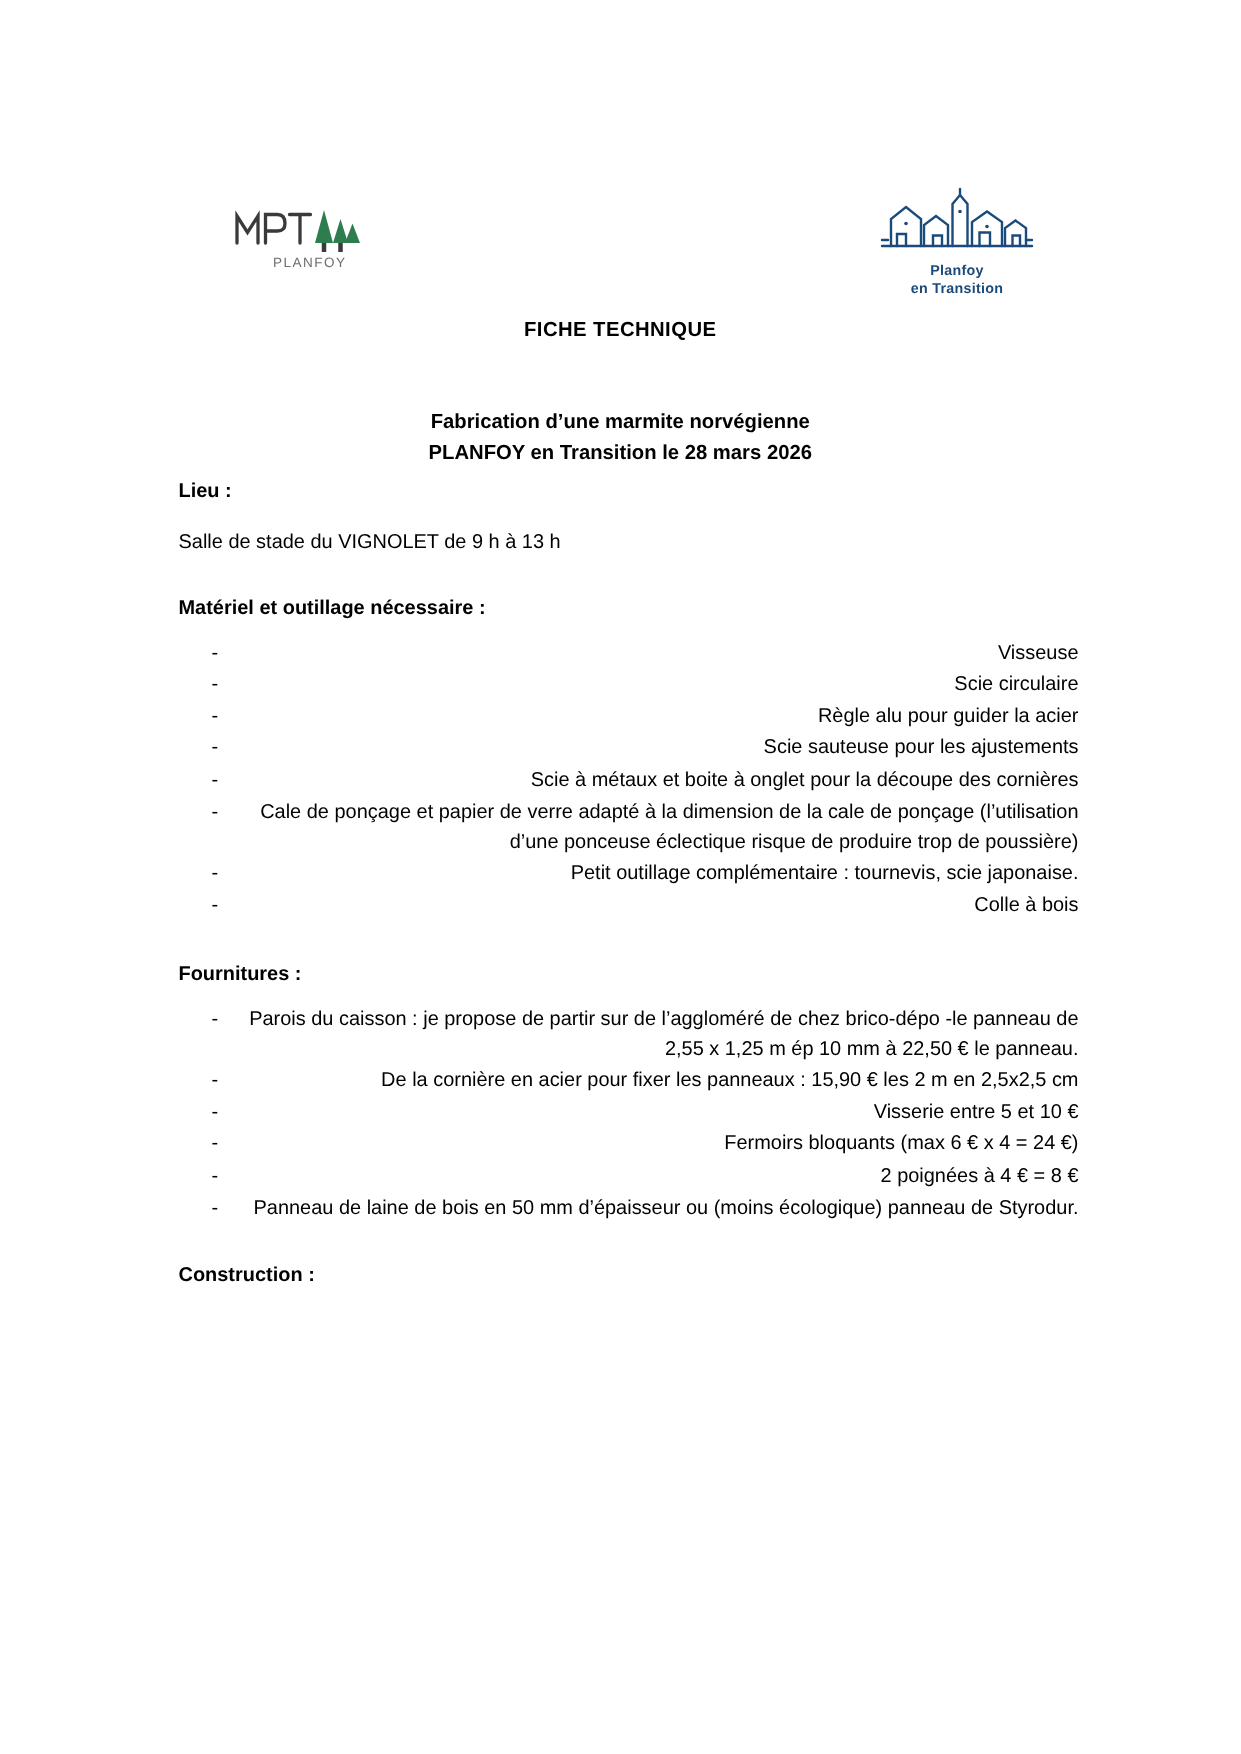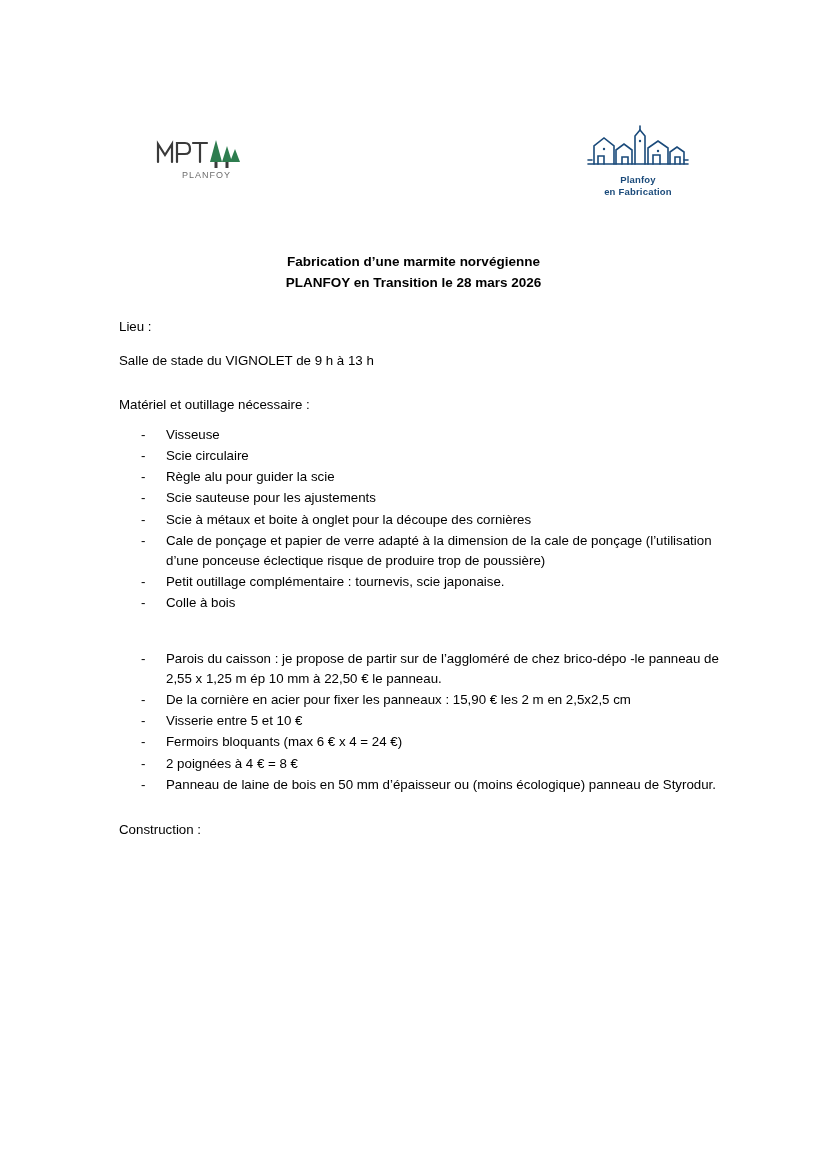--- a/index.html
+++ b/index.html
@@ -61,40 +61,40 @@
     top: 212px;
     left: 0;
     width: 827px;
     text-align: center;
     font-size: 13.5px;
     font-weight: bold;
     letter-spacing: .3px;
   }
   .doc-subtitle {
     position: absolute;
-    top: 252px;
+    top: 271px;
     left: 0;
     width: 827px;
     text-align: center;
     font-size: 13.5px;
     font-weight: bold;
     line-height: 1.55;
   }
 
   
   .content {
     position: absolute;
     top: 317px;
     left: 119px;
     width: 600px;
     font-size: 13.3px;
     line-height: 1.5;
   }
   .section-title {
-    font-weight: normal;
+    font-weight: bold;
     font-size: 13.3px;
     margin: 0;
   }
   .plain-line {
     font-size: 13.3px;
     margin: 14px 0 0 0;
   }
   .gap-lg { height: 24px; }
 
   ul.dash-list {
@@ -108,21 +108,21 @@
     margin-bottom: 1px;
     font-size: 13.3px;
     line-height: 1.52;
   }
   ul.dash-list > li::before {
     content: "-";
     position: absolute;
     left: 0;
     top: 0;
   }
-  .list-tight > li { margin-bottom: 0px; }
+  .list-tight > li { margin-bottom: 0px; text-align: right; }
 </style>
 </head>
 <body>
 
 <div class="page">
 
   <div class="logo-row">
 
     <div class="logo-left">
       <svg width="90" height="56" viewBox="0 0 90 56" xmlns="http://www.w3.org/2000/svg">
@@ -162,51 +162,53 @@
           <path d="M60 6 L60 2"></path>
           <path d="M8 36 L12 36 M104 36 L108 36"></path>
         </g>
         <g fill="#1a4a7a">
           <circle cx="24" cy="25" r="1.2"></circle>
           <circle cx="60" cy="17" r="1.2"></circle>
           <circle cx="78" cy="27" r="1.2"></circle>
         </g>
       </svg>
       <div class="logo-right-caption">Planfoy</div>
-      <div class="logo-right-caption">en Fabrication</div>
+      <div class="logo-right-caption">en Transition</div>
     </div>
   </div>
 
+  <div class="doc-title">FICHE TECHNIQUE</div>
 
   <div class="doc-subtitle">
     <div>Fabrication d’une marmite norvégienne</div>
     <div>PLANFOY en Transition le 28 mars 2026</div>
   </div>
 
   <div class="content">
 
     <div class="section-title">Lieu :</div>
     <div class="plain-line">Salle de stade du VIGNOLET de 9 h à 13 h</div>
 
     <div class="gap-lg"></div>
 
     <div class="section-title">Matériel et outillage nécessaire :</div>
     <ul class="dash-list list-tight">
       <li>Visseuse</li>
       <li>Scie circulaire</li>
-      <li>Règle alu pour guider la scie</li>
+      <li>Règle alu pour guider la acier</li>
       <li>Scie sauteuse pour les ajustements</li>
       <li>Scie à métaux et boite à onglet pour la découpe des cornières</li>
       <li>Cale de ponçage et papier de verre adapté à la dimension de la cale de ponçage (l’utilisation d’une ponceuse éclectique risque de produire trop de poussière)</li>
       <li>Petit outillage complémentaire : tournevis, scie japonaise.</li>
       <li>Colle à bois</li>
     </ul>
 
     <div class="gap-lg"></div>
 
+    <div class="section-title">Fournitures :</div>
     <ul class="dash-list list-tight">
       <li>Parois du caisson : je propose de partir sur de l’aggloméré de chez brico-dépo -le panneau de 2,55 x 1,25 m ép 10 mm à 22,50 € le panneau.</li>
       <li>De la cornière en acier pour fixer les panneaux : 15,90 € les 2 m en 2,5x2,5 cm</li>
       <li>Visserie entre 5 et 10 €</li>
       <li>Fermoirs bloquants (max 6 € x 4 = 24 €)</li>
       <li>2 poignées à 4 € = 8 €</li>
       <li>Panneau de laine de bois en 50 mm d’épaisseur ou (moins écologique) panneau de Styrodur.</li>
     </ul>
 
     <div class="gap-lg"></div>

